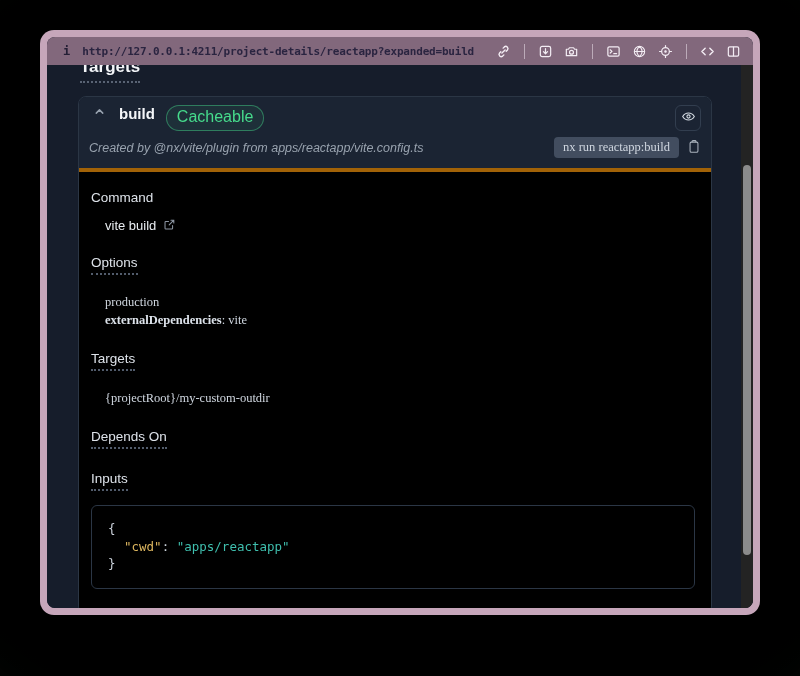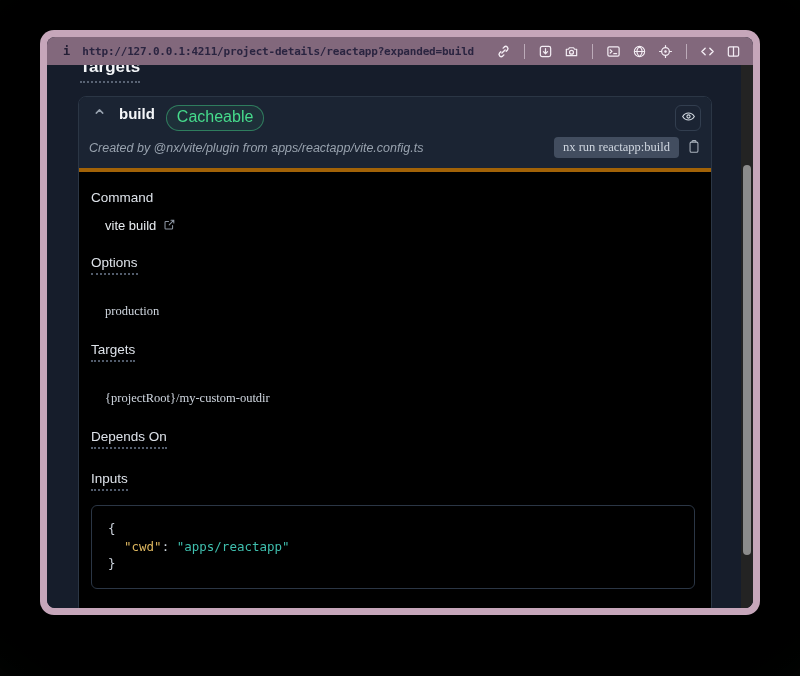--- a/index.html
+++ b/index.html
@@ -74,21 +74,21 @@
   .section-label { font-size:13.5px; font-weight:500; color:#dde2e9; width:fit-content; margin-top:22px; }
   .section-label.first { margin-top:0; }
   .section-label.dotted { border-bottom:2px dotted #525c6c; padding-bottom:3px; }
   .value-line { margin:13px 0 0 14px; font-size:13px; color:#e9edf1; display:flex; align-items:flex-start; gap:7px; }
   .ext-link { color:#8d96a3; display:flex; }
   .ext-link svg { width:13px; height:13px; }
   .mono, .mono-line {
     font-family:Liberation Serif, serif;
     font-size:12.5px; color:#d0d7e0;
   }
-  .mono-block { margin:27px 0 0 14px; line-height:18px; }
+  .mono-block { margin:18px 0 0 14px; line-height:18px; }
   .mono-line b { font-weight:700; color:#dde3eb; }
   .json-box {
     margin:14px 0 0 0; border:1px solid #2b3645; border-radius:6px;
     padding:14px 14px 15px 16px; line-height:17.5px;
     font-family:"DejaVu Sans Mono","Liberation Mono",monospace; font-size:12.5px; color:#ccd3dc;
   }
   .json-indent { padding-left:16px; }
   .json-key { color:#dfb860; }
   .json-val { color:#3fbfae; }
 </style>
@@ -200,20 +200,21 @@
                     <svg viewBox="0 0 16 16" fill="none" stroke="currentColor" stroke-width="1.3" stroke-linecap="round" stroke-linejoin="round">
                       <path d="M11.8 9.2v3.3a1 1 0 01-1 1H3.5a1 1 0 01-1-1V5.2a1 1 0 011-1h3.3"></path>
                       <path d="M9.8 2.7h3.5v3.5M13.3 2.7L7.6 8.4"></path>
                     </svg>
                   </span>
               </div>
 
               <div class="section-label dotted">Options</div>
               <div class="mono-block">
                 <div class="mono-line">production</div>
+                <div class="mono-line"><b>externalDependencies</b><span>: vite</span></div>
               </div>
 
               <div class="section-label dotted">Targets</div>
               <div class="mono-block">
                 <div class="mono-line">{projectRoot}/my-custom-outdir</div>
               </div>
 
               <div class="section-label dotted">Depends On</div>
 
               <div class="section-label dotted">Inputs</div>

